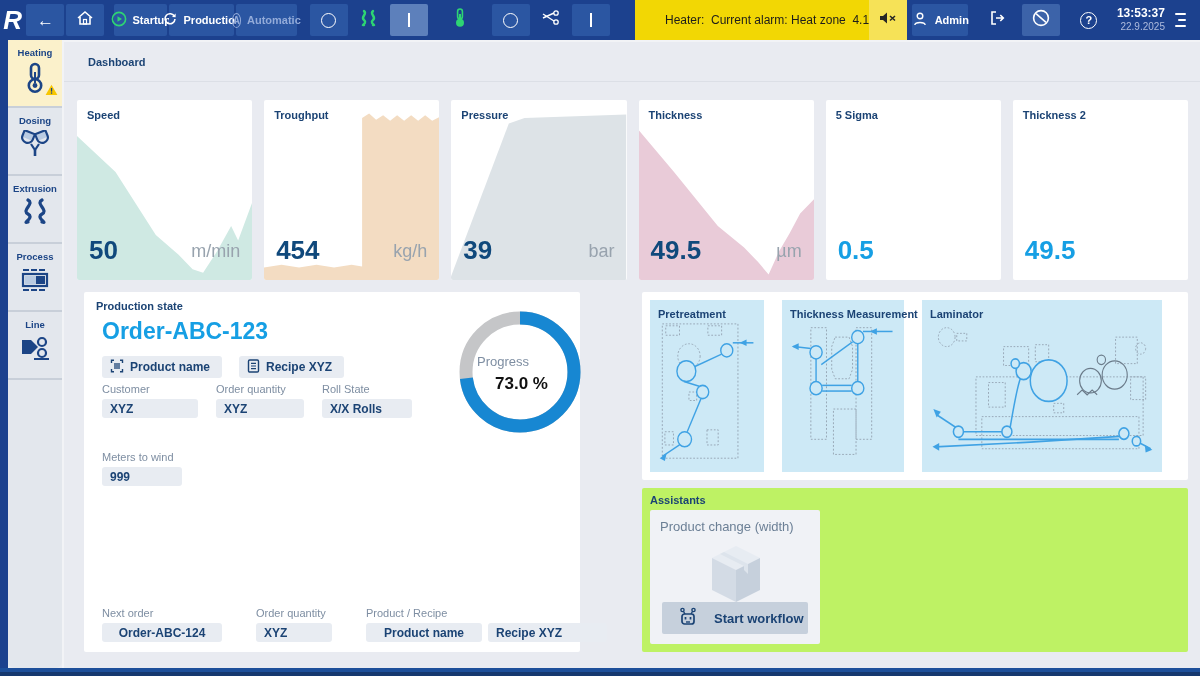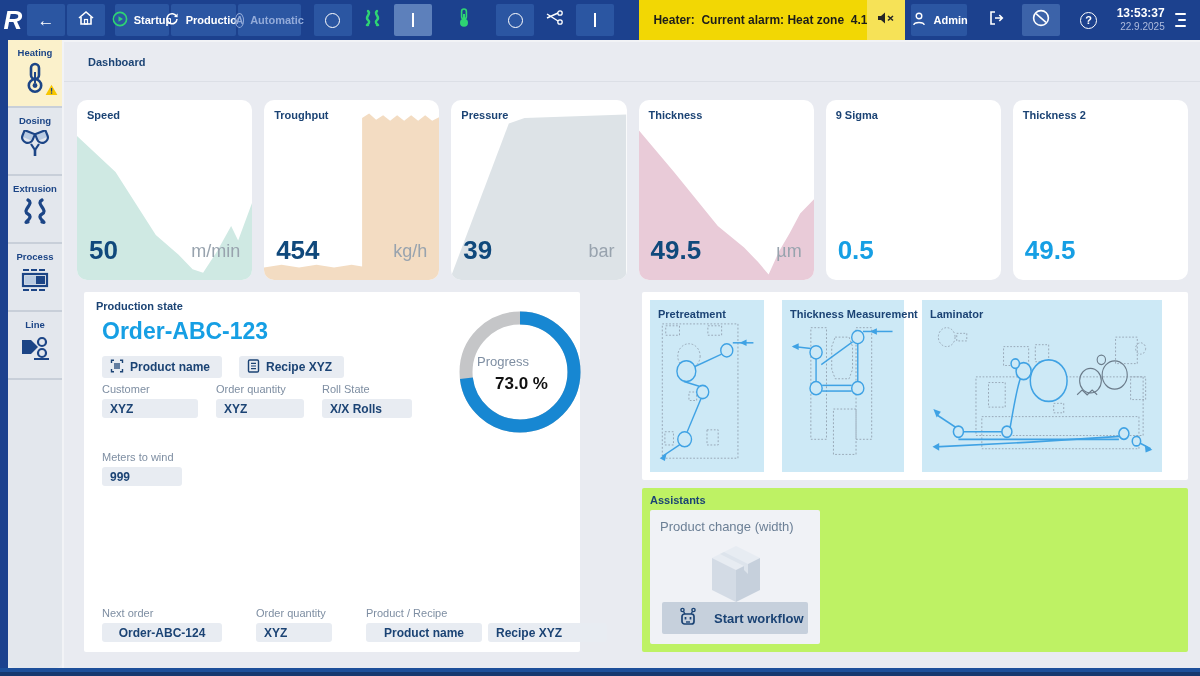--- a/index.html
+++ b/index.html
@@ -22,21 +22,21 @@
   .tb-pill { height:32px; padding:0 10px; gap:6px; font-size:11px; font-weight:bold;text-align:center; }
   .tb-pill .lbl { white-space:nowrap; }
   .dim { color:#93abd9; }
   .arrow-glyph { font-size:17px; line-height:1; }
   .ring { width:15px; height:15px; border:1.5px solid #fff; border-radius:50%; display:inline-block; }
   .ibar { width:2px; height:14px; background:#fff; display:inline-block; }
   .a-circle { width:15px; height:15px; border:1.5px solid currentColor; border-radius:50%;
     font-size:10px; font-weight:bold; display:flex; align-items:center; justify-content:center; }
   .gap8 { width:8px; } .gap14 { width:14px; } .gap20 { width:20px; }
   .alarm { height:40px; width:333px; margin-left:24px; background:#f2d704; display:flex; align-items:center; cursor:pointer; }
-  .alarm-text { flex:1; padding-left:14px; font-size:12px; font-weight:bold; color:#1d1d1b; white-space:pre; }
+  .alarm-text { flex:1; padding-left:30px; font-size:12px; font-weight:normal; color:#1d1d1b; white-space:pre; }
   .alarm-mute { width:38px; height:40px; background:#f6e257; display:flex; align-items:center; justify-content:center; cursor:pointer; }
   .user-btn { height:32px; padding:0 12px; gap:7px; font-size:11px; font-weight:bold; }
   .help-circle { width:17px; height:17px; border:1.5px solid #fff; border-radius:50%;
     color:#fff; font-size:11px; font-weight:bold; display:flex; align-items:center; justify-content:center; }
   .clock { margin:0 10px 0 8px; text-align:right; line-height:1.25; }
   .clock .t { color:#fff; font-size:12px; font-weight:bold; }
   .clock .d { color:#aebbdd; font-size:10px; }
   .burger { width:20px; height:14px; display:flex; flex-direction:column; justify-content:space-between; margin-right:14px; cursor:pointer; }
   .burger span { height:2px; background:#fff; border-radius:1px; }
   .burger span:nth-child(2){ width:70%; align-self:flex-end; }
@@ -51,21 +51,21 @@
   .warn-badge { position:absolute; right:4px; bottom:6px; }
 
   
   .main { position:absolute; left:62px; top:40px; right:0; height:628px; background:#e9ebf1;
     border-left:2px solid #f2f3f6; border-top:2px solid #f2f3f6; }
   .page-header { height:40px; border-bottom:1px solid #dcdfe6; display:flex; align-items:center; padding-left:24px; }
   .page-title { font-size:11px; font-weight:bold; color:#1b4374; }
 
   .kpi-row { position:absolute; left:13px; right:12px; top:58px; height:180px;
     display:grid; grid-template-columns:repeat(6,1fr); gap:12px; }
-  .kpi-card { background:#fff; border-radius:10px; position:relative; overflow:hidden; cursor:pointer; }
+  .kpi-card { background:#fff; border-radius:2px; position:relative; overflow:hidden; cursor:pointer; }
   .kpi-card svg.spark { position:absolute; inset:0; width:100%; height:100%; }
   .kpi-title { position:absolute; left:10px; top:9px; font-size:11px; font-weight:bold; color:#1b4374; }
   .kpi-value { position:absolute; left:12px; bottom:14px; font-size:26px; font-weight:bold; color:#10497c; }
   .kpi-value.accent { color:#169fe4; }
   .kpi-unit { position:absolute; right:12px; bottom:18px; font-size:18px; color:#98a3ae; }
 
   .prod-card { position:absolute; left:20px; top:250px; width:496px; height:360px;
     background:#fff; border-radius:2px; }
   .panel-title { position:absolute; left:12px; top:8px; font-size:11px; font-weight:bold; color:#1b4374; }
   .order-title { position:absolute; left:18px; top:26px; font-size:23px; font-weight:bold; color:#169fe4; }
@@ -354,21 +354,21 @@
     </div>
     <div class="kpi-card">
       <svg class="spark" viewBox="0 0 100 100" preserveAspectRatio="none">
           <polygon fill="#e9cbd8" points="0,17 20,40 45,70 60,82 68,90 74,97 80,84 86,74 92,63 100,55 100,100 0,100"></polygon>
         </svg>
       <span class="kpi-title">Thickness</span>
       <span class="kpi-value">49.5</span>
       <span class="kpi-unit">µm</span>
     </div>
     <div class="kpi-card">
-      <span class="kpi-title">9 Sigma</span>
+      <span class="kpi-title">5 Sigma</span>
       <span class="kpi-value accent">0.5</span>
     </div>
     <div class="kpi-card">
       <span class="kpi-title">Thickness 2</span>
       <span class="kpi-value accent">49.5</span>
     </div>
   </div>
 
   <div class="prod-card">
     <span class="panel-title">Production state</span>

